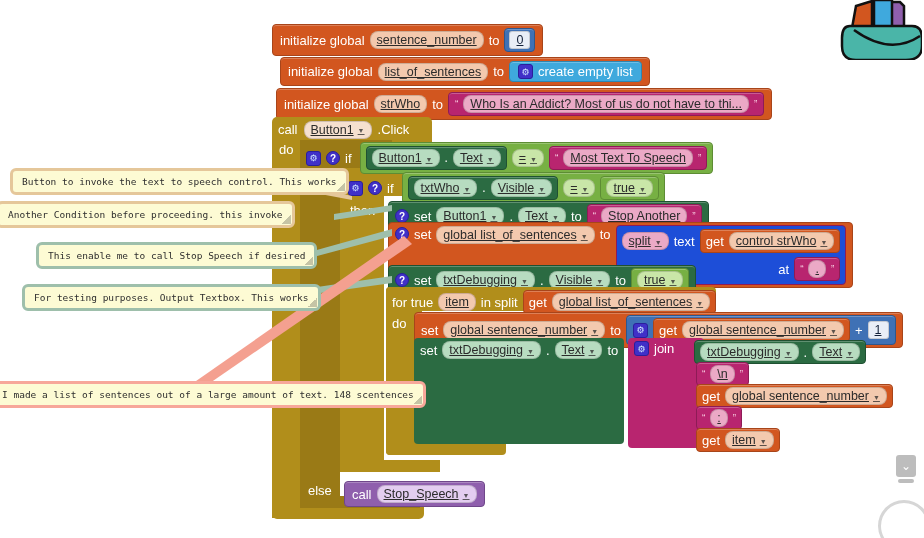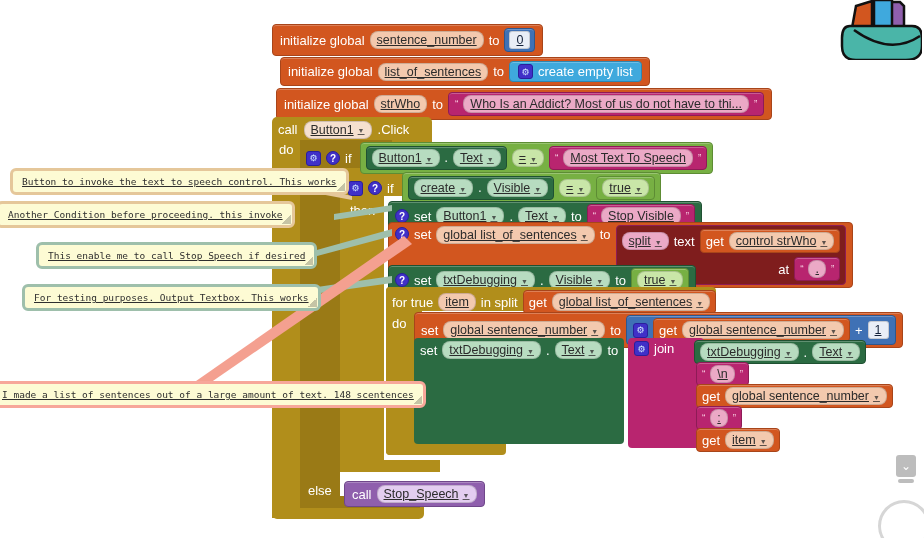--- a/index.html
+++ b/index.html
@@ -65,21 +65,21 @@
     color:#cfe8ff;font-size:9px;display:inline-flex;align-items:center;
     justify-content:center; border:1px solid #2a1f9c;
   }
   .quote { color:#f4c6db; font-size:10px; }
 
   
   .cmt {
     position:absolute; background:#fdfbd4; border-radius:6px;
     font-family:"DejaVu Sans Mono", monospace; font-size:9.5px;
     color:#2e2e2e; padding:5px 9px; white-space:nowrap;
-    display:flex; align-items:center;text-decoration:underline;
+    display:flex; align-items:center;
   }
   .cmt.tan  { border:3px solid #e5c79a; }
   .cmt.teal { border:3px solid #9ebfab; }
   .cmt.pink { border:3px solid #f7a79a; }
   .cmt .fold{
     position:absolute; right:1px; bottom:1px; width:9px;height:9px;
     background:linear-gradient(135deg, transparent 50%, rgba(0,0,0,.22) 50%);
   }
 
   
@@ -216,21 +216,21 @@
     <span>then</span>
   </div>
 
   <div class="blk" style="left:348px; top:172px; display:flex; align-items:center; gap:5px;">
     <span class="mut">⚙</span>
     <span class="qmark">?</span>
     <span style="color:#fff;font-size:13px">if</span>
     <span class="bar lgreen" style="padding:3px 5px; margin-left:3px">
       <span class="bar dgreen" style="padding:2px 5px">
         <span class="field mintf">
-            <span>create</span>
+            <span>txtWho</span>
             <span class="caret">▼</span>
           </span>
         <span style="font-size:12px">.</span>
         <span class="field mintf">
             <span>Visible</span>
             <span class="caret">▼</span>
           </span>
       </span>
       <span class="field greenf">
           <span>=</span>
@@ -258,36 +258,36 @@
           <span class="caret">▼</span>
         </span>
       <span>.</span>
       <span class="field mintf">
           <span>Text</span>
           <span class="caret">▼</span>
         </span>
       <span>to</span>
       <span class="bar magenta" style="padding:2px 5px">
         <span class="quote">“</span>
-        <span class="field pink">Stop Visible</span>
+        <span class="field pink">Stop Another</span>
         <span class="quote">”</span>
       </span>
     </div>
   </div>
 
   <div class="blk" style="left:388px; top:222px;">
     <div style="background:#d2561f;border:1px solid #a8451a;border-radius:4px;padding:2px 6px;display:inline-flex;align-items:flex-start;gap:5px;color:#fff;font-size:13px">
       <span class="qmark" style="margin-top:2px">?</span>
       <span style="margin-top:2px">set</span>
       <span class="field" style="margin-top:1px">
           <span>global list_of_sentences</span>
           <span class="caret">▼</span>
         </span>
       <span style="margin-top:2px">to</span>
-      <span class="mg-body" style="position:relative;background:#7f1d1d;border:1px solid #8e1b56;border-radius:4px;padding:3px 5px;display:inline-flex;flex-direction:column;gap:4px">
+      <span class="mg-body" style="position:relative;background:#1d4ed8;border:1px solid #8e1b56;border-radius:4px;padding:3px 5px;display:inline-flex;flex-direction:column;gap:4px">
         <span style="display:inline-flex;align-items:center;gap:5px">
           <span class="field pink">
               <span>split</span>
               <span class="caret">▼</span>
             </span>
           <span>text</span>
           <span class="bar orange" style="padding:2px 5px">
             <span>get</span>
             <span class="field">
                 <span>control strWho</span>

